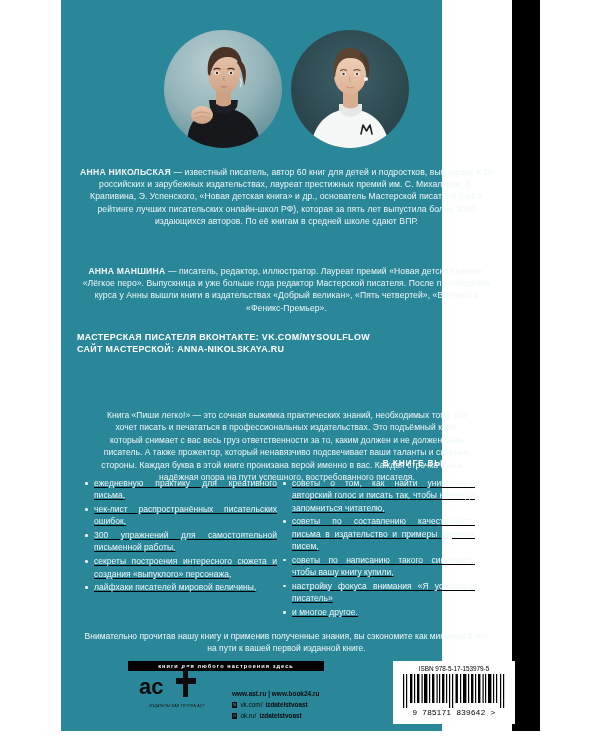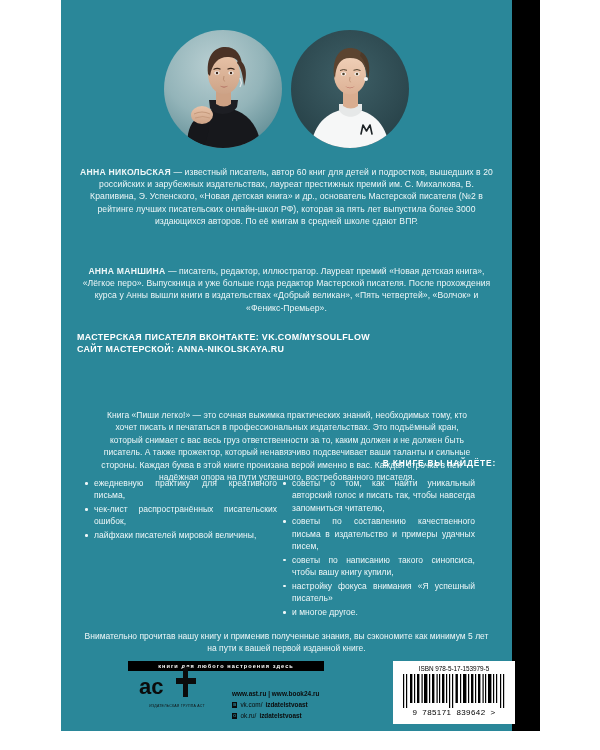--- a/index.html
+++ b/index.html
@@ -24,21 +24,21 @@
   }
   .spine-strip {
     position: absolute;
     left: 512px; top: 0;
     width: 28px; height: 731px;
     background: #000000;
   }
   .cover-panel {
     position: absolute;
     left: 61px; top: 0;
-    width: 451px; height: 731px;
+    width: 381px; height: 731px;
     background: #2a8799;
   }
 
   
   .photo-row {
     position: absolute;
     left: 0; top: 30px;
     width: 451px;
     display: flex;
     justify-content: center;
@@ -106,20 +106,21 @@
     color: #ffffff;
   }
 
   
   .bullet-columns {
     position: absolute;
     left: 22px; top: 477px;
     width: 410px;
     display: flex;
     gap: 4px;
+    text-decoration: underline;
   }
   .bullet-col { width: 194px; }
   ul.bullet-list {
     margin: 0; padding: 0;
     list-style: none;
   }
   ul.bullet-list li {
     position: relative;
     padding-left: 11px;
     margin-bottom: 1.5px;
@@ -346,20 +347,22 @@
 
     <p id="book-description">Книга «Пиши легко!» — это сочная выжимка практических знаний, необходимых тому, кто хочет писать и печататься в профессиональных издательствах. Это подъёмный кран, который снимает с вас весь груз ответственности за то, каким должен и не должен быть писатель. А также прожектор, который ненавязчиво подсвечивает ваши таланты и сильные стороны. Каждая буква в этой книге пронизана верой именно в вас. Каждая строчка в ней — надёжная опора на пути успешного, востребованного писателя.</p>
 
     <div id="contents-heading">В КНИГЕ ВЫ НАЙДЁТЕ:</div>
 
     <div class="bullet-columns">
       <div class="bullet-col">
         <ul class="bullet-list">
           <li>ежедневную практику для креативного письма,</li>
           <li>чек-лист распространённых писательских ошибок,</li>
+          <li>300 упражнений для самостоятельной письменной работы,</li>
+          <li>секреты построения интересного сюжета и создания «выпуклого» персонажа,</li>
           <li>лайфхаки писателей мировой величины,</li>
         </ul>
       </div>
       <div class="bullet-col">
         <ul class="bullet-list">
           <li>советы о том, как найти уникальный авторский голос и писать так, чтобы навсегда запомниться читателю,</li>
           <li>советы по составлению качественного письма в издательство и примеры удачных писем,</li>
           <li>советы по написанию такого синопсиса, чтобы вашу книгу купили,</li>
           <li>настройку фокуса внимания «Я успешный писатель»</li>
           <li>и многое другое.</li>

